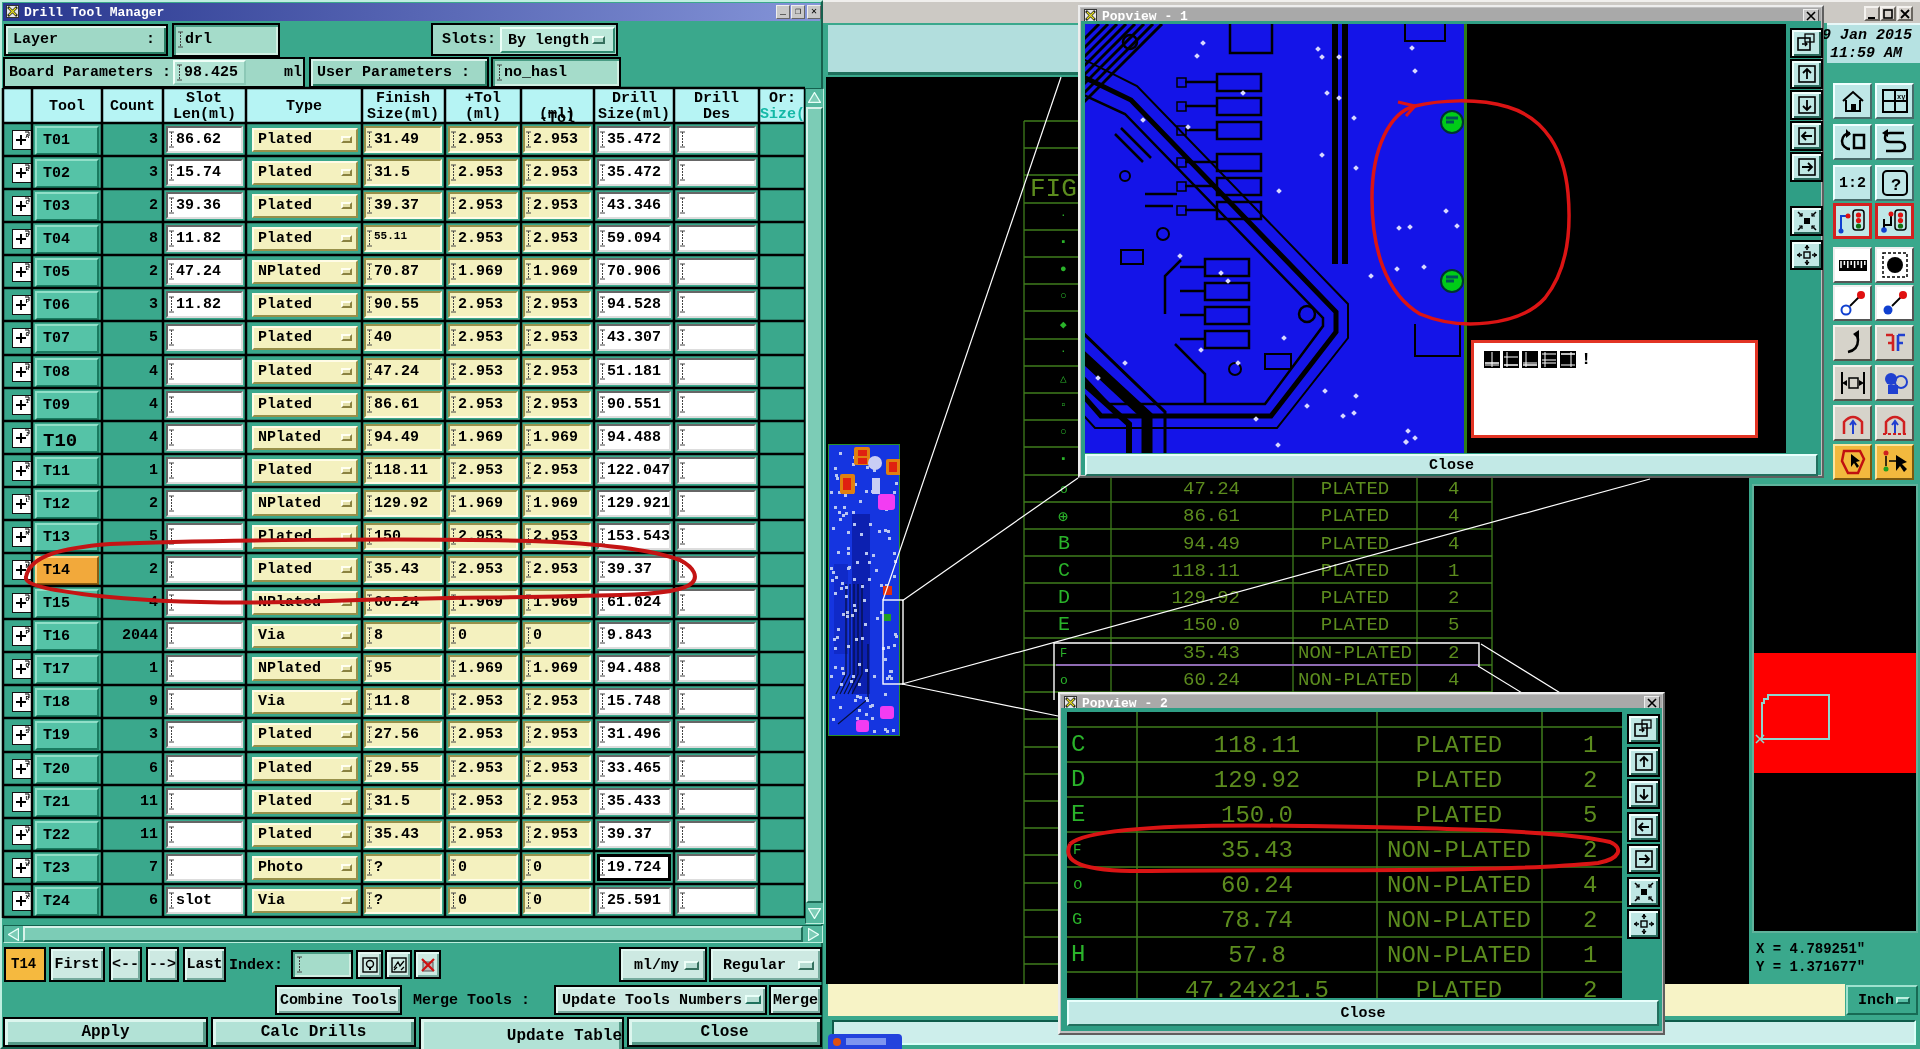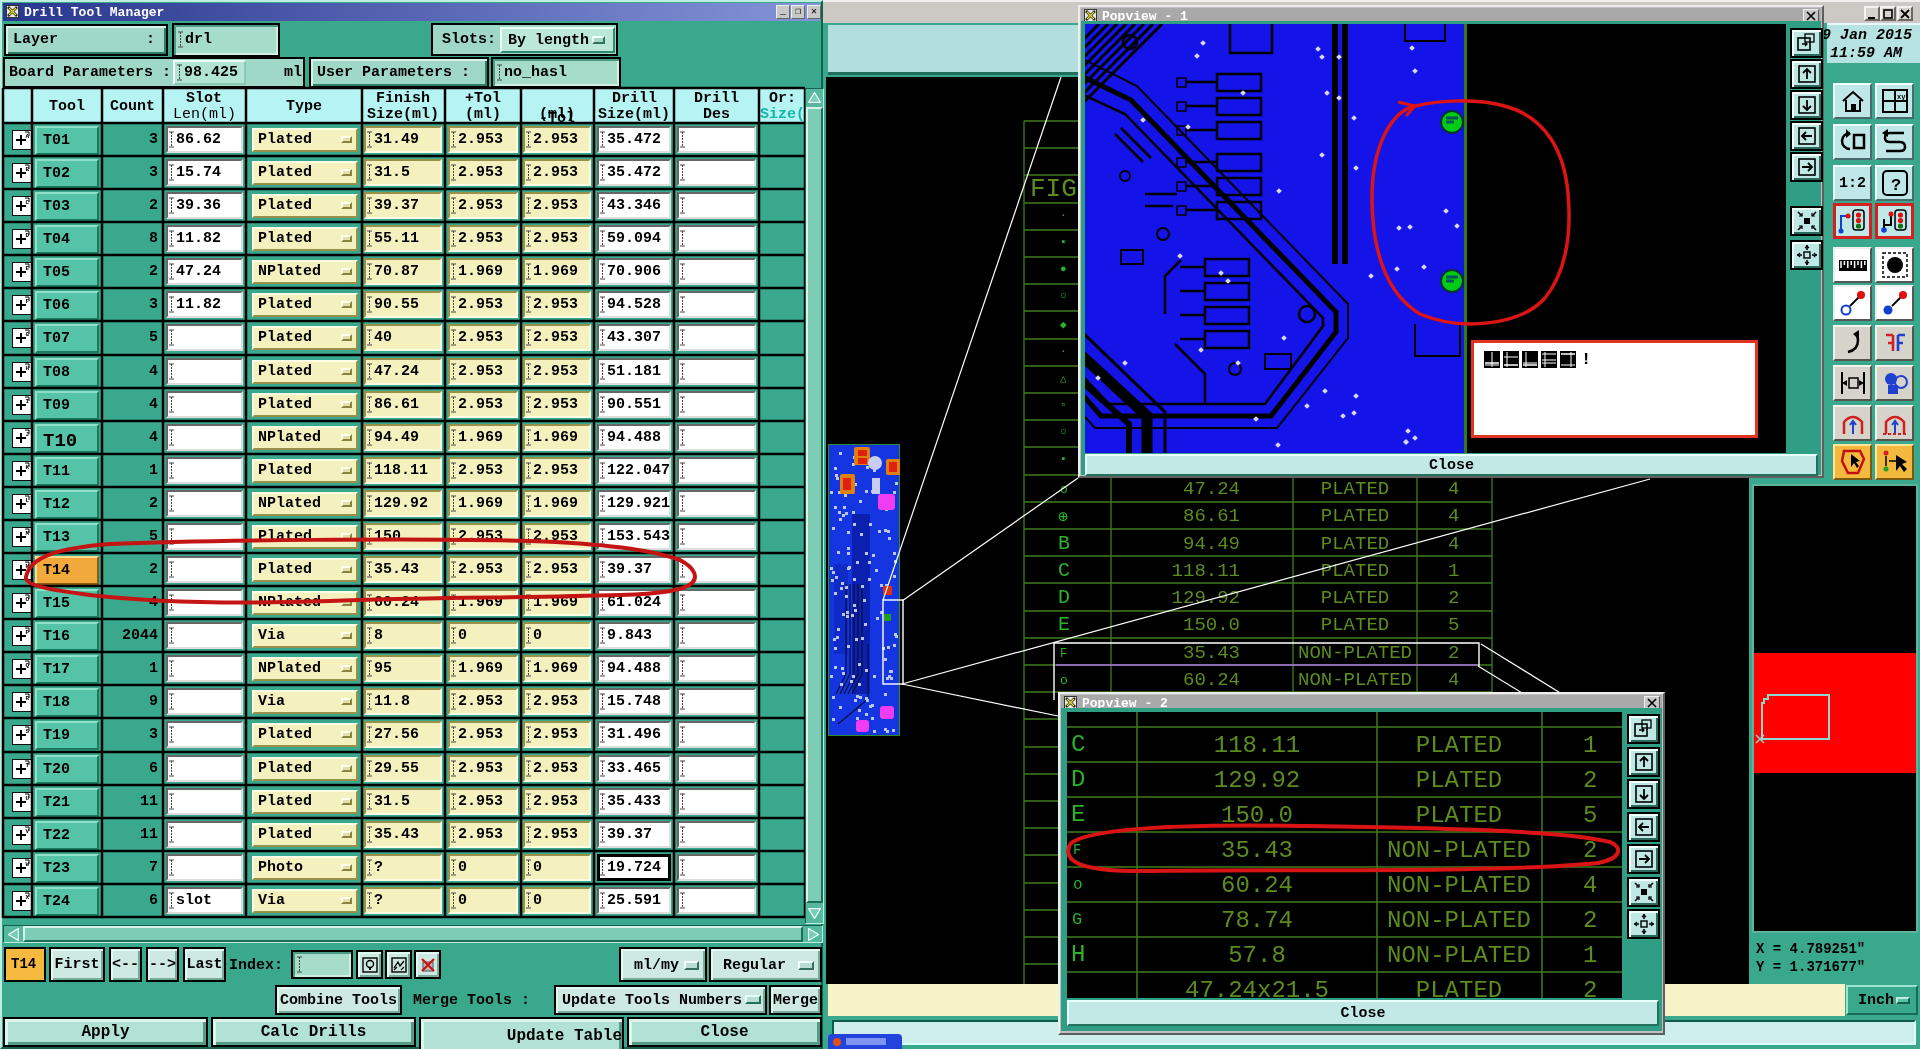--- a/index.html
+++ b/index.html
@@ -815,21 +815,21 @@
 <svg class="abs" style="left:497px;top:64px" width="6" height="17">
     <line x1="2.5" y1="1" x2="2.5" y2="16" stroke="#444" stroke-width="1" stroke-dasharray="2 1"></line>
     <line x1="0" y1="1" x2="5" y2="1" stroke="#444" stroke-width="1"></line>
     <line x1="0" y1="16" x2="5" y2="16" stroke="#444" stroke-width="1"></line>
   </svg>
 <div class="abs" style="left:504px;top:64px;font-size:15px;color:#000;font-weight:bold;white-space:pre;">no_hasl</div>
 <div class="abs" style="left:3px;top:88px;width:802px;height:35px;background:#b6f4f4;"></div>
 <div class="abs" style="left:49px;top:98px;font-size:15px;color:#000;font-weight:bold;white-space:pre;">Tool</div>
 <div class="abs" style="left:110px;top:98px;font-size:15px;color:#000;font-weight:bold;white-space:pre;">Count</div>
 <div class="abs" style="left:186px;top:90px;font-size:15px;color:#000;font-weight:bold;white-space:pre;">Slot</div>
-<div class="abs" style="left:173px;top:106px;font-size:15px;color:#000;font-weight:normal;white-space:pre;">Len(ml)</div>
+<div class="abs" style="left:173px;top:106px;font-size:15px;color:#000;font-weight:bold;white-space:pre;">Len(ml)</div>
 <div class="abs" style="left:286px;top:98px;font-size:15px;color:#000;font-weight:bold;white-space:pre;">Type</div>
 <div class="abs" style="left:376px;top:90px;font-size:15px;color:#000;font-weight:bold;white-space:pre;">Finish</div>
 <div class="abs" style="left:367px;top:106px;font-size:15px;color:#000;font-weight:bold;white-space:pre;">Size(ml)</div>
 <div class="abs" style="left:465px;top:90px;font-size:15px;color:#000;font-weight:bold;white-space:pre;">+Tol</div>
 <div class="abs" style="left:465px;top:106px;font-size:15px;color:#000;font-weight:bold;white-space:pre;">(ml)</div>
 <div class="abs" style="left:539px;top:90px;font-size:15px;color:#000;font-weight:bold;white-space:pre;margin-top:20px;">-Tol</div>
 <div class="abs" style="left:539px;top:106px;font-size:15px;color:#000;font-weight:bold;white-space:pre;">(ml)</div>
 <div class="abs" style="left:612px;top:90px;font-size:15px;color:#000;font-weight:bold;white-space:pre;">Drill</div>
 <div class="abs" style="left:598px;top:106px;font-size:15px;color:#000;font-weight:bold;white-space:pre;">Size(ml)</div>
 <div class="abs" style="left:694px;top:90px;font-size:15px;color:#000;font-weight:bold;white-space:pre;">Drill</div>
@@ -1013,21 +1013,21 @@
 <div class="abs" style="left:176px;top:230px;font-size:15px;color:#000;font-weight:bold;white-space:pre;">11.82</div>
 <div class="abs" style="left:252px;top:227px;width:106px;height:24px;background:#f4f1bf;border-style:solid;border-width:2px;border-color:#fffce6 #97904a #97904a #fffce6;"></div>
 <div class="abs" style="left:258px;top:230px;font-size:15px;color:#000;font-weight:bold;white-space:pre;">Plated</div>
 <div class="abs" style="left:341px;top:235px;width:11px;height:7px;background:#e4e0a8;border-style:solid;border-width:2px;border-color:#fffff0 #8a8240 #8a8240 #fffff0;"></div>
 <div class="abs" style="left:364px;top:225px;width:78px;height:27px;background:#f4f1bf;border:2px solid;border-color:#97904a #fffce6 #fffce6 #97904a;"></div>
 <svg class="abs" style="left:367px;top:230px" width="6" height="17">
     <line x1="2.5" y1="1" x2="2.5" y2="16" stroke="#444" stroke-width="1" stroke-dasharray="2 1"></line>
     <line x1="0" y1="1" x2="5" y2="1" stroke="#444" stroke-width="1"></line>
     <line x1="0" y1="16" x2="5" y2="16" stroke="#444" stroke-width="1"></line>
   </svg>
-<div class="abs" style="left:374px;top:230px;font-size:15px;color:#000;font-weight:bold;white-space:pre;">55.11</div>
+<div class="abs" style="left:374px;top:230px;font-size:11px;color:#000;font-weight:bold;white-space:pre;">55.11</div>
 <div class="abs" style="left:448px;top:225px;width:70px;height:27px;background:#f4f1bf;border:2px solid;border-color:#97904a #fffce6 #fffce6 #97904a;"></div>
 <svg class="abs" style="left:451px;top:230px" width="6" height="17">
     <line x1="2.5" y1="1" x2="2.5" y2="16" stroke="#444" stroke-width="1" stroke-dasharray="2 1"></line>
     <line x1="0" y1="1" x2="5" y2="1" stroke="#444" stroke-width="1"></line>
     <line x1="0" y1="16" x2="5" y2="16" stroke="#444" stroke-width="1"></line>
   </svg>
 <div class="abs" style="left:458px;top:230px;font-size:15px;color:#000;font-weight:bold;white-space:pre;">2.953</div>
 <div class="abs" style="left:523px;top:225px;width:68px;height:27px;background:#f4f1bf;border:2px solid;border-color:#97904a #fffce6 #fffce6 #97904a;"></div>
 <svg class="abs" style="left:526px;top:230px" width="6" height="17">
     <line x1="2.5" y1="1" x2="2.5" y2="16" stroke="#444" stroke-width="1" stroke-dasharray="2 1"></line>

